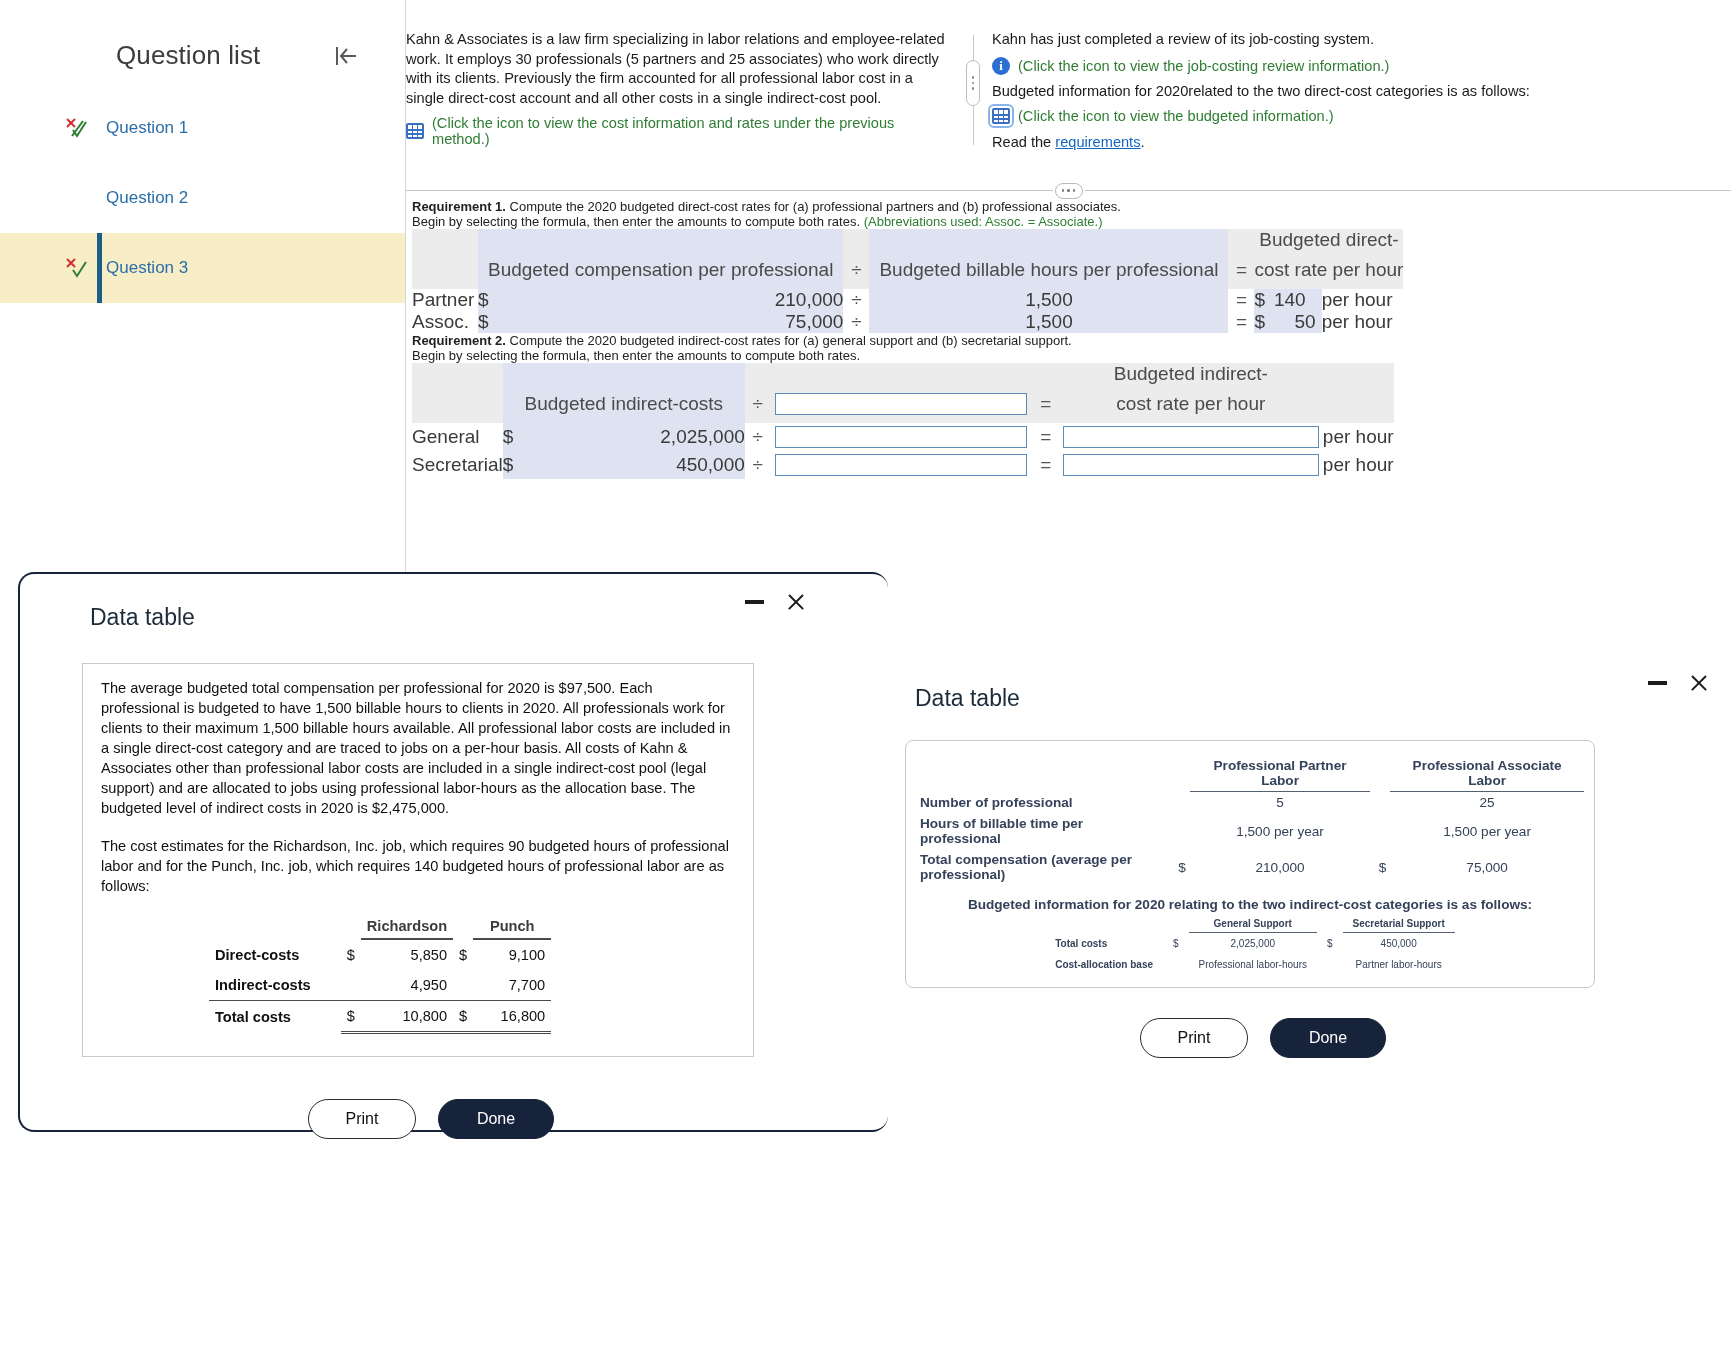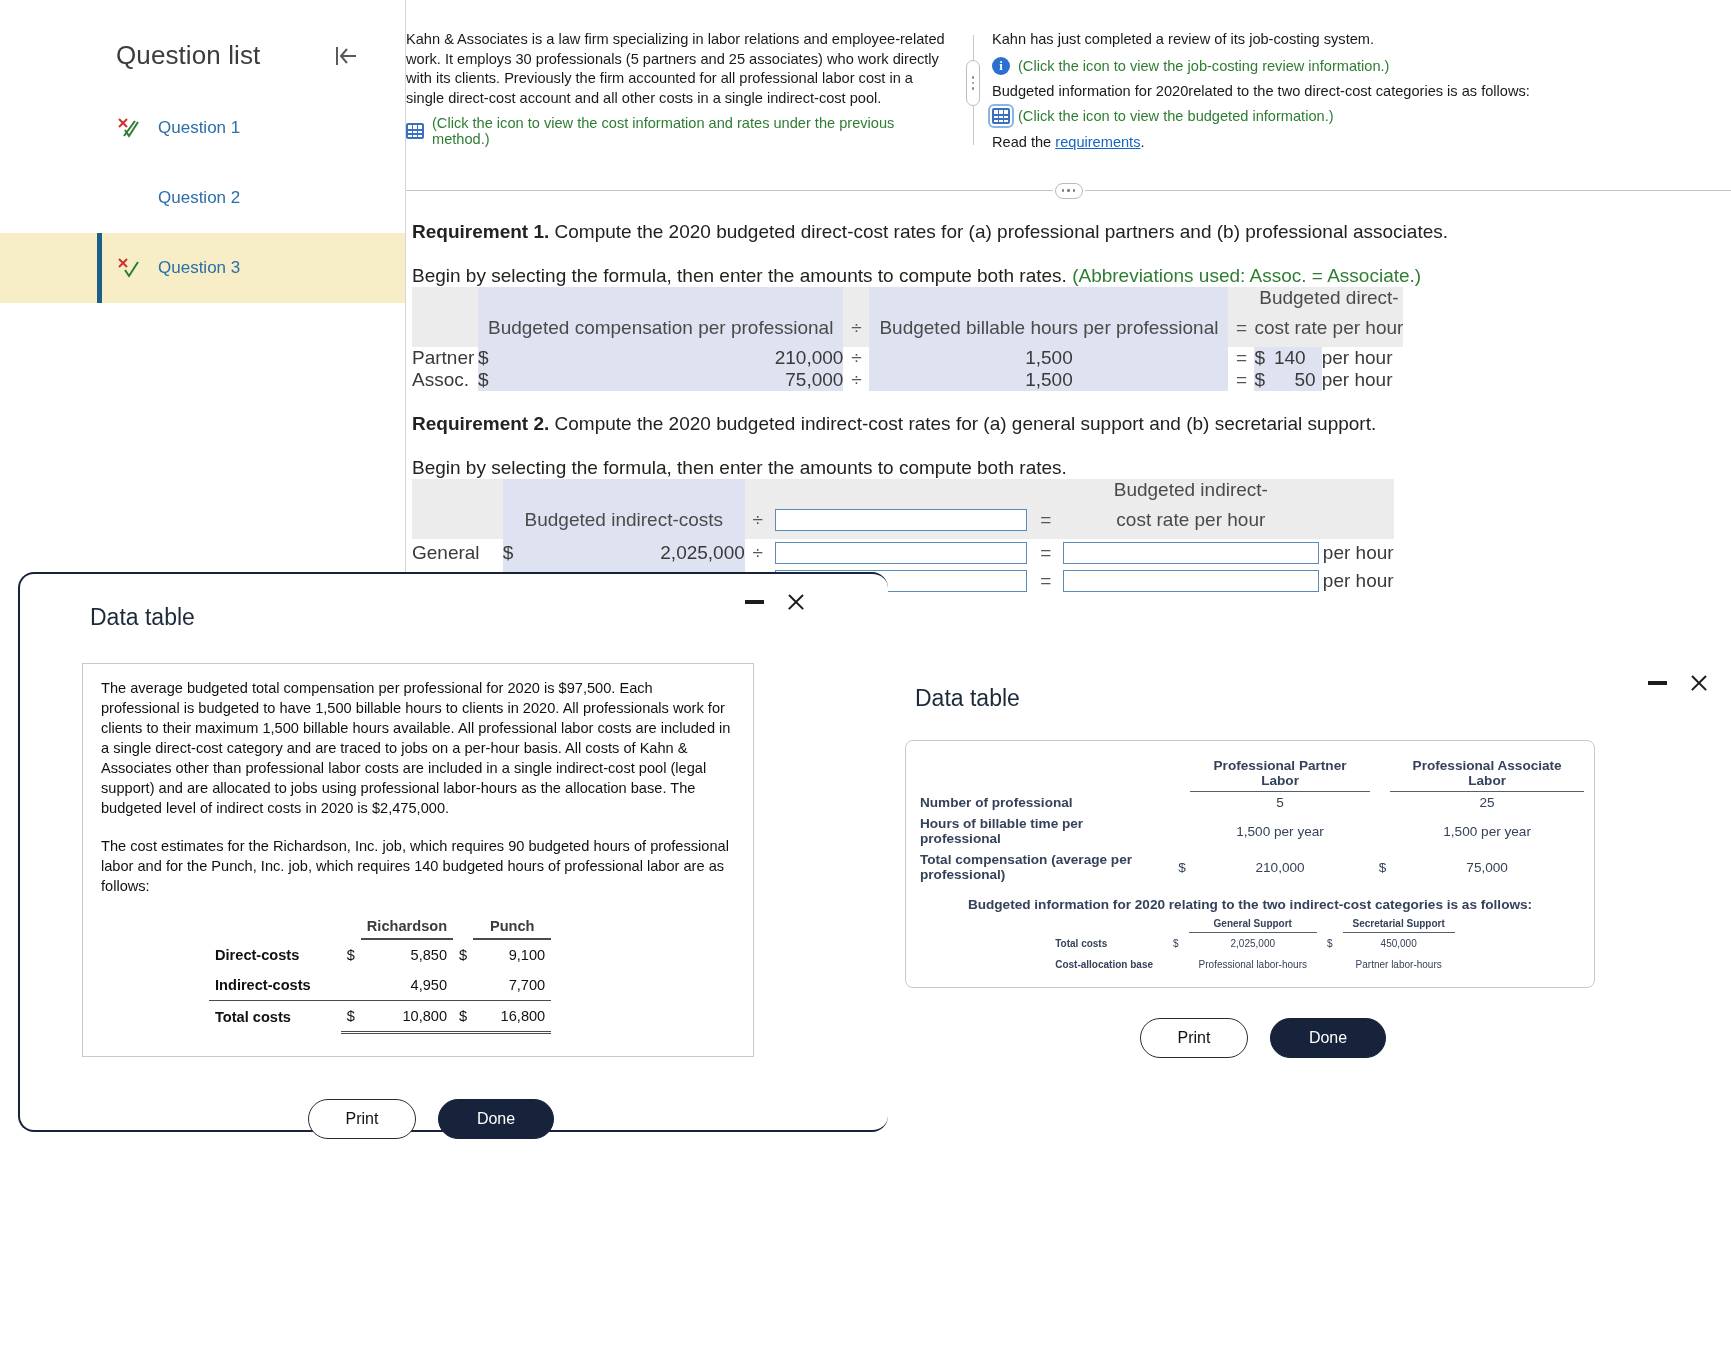--- a/index.html
+++ b/index.html
@@ -20,21 +20,21 @@
   }
   .sidebar-header {
     display: flex; align-items: center; justify-content: space-between;
     padding: 40px 44px 0 116px;
   }
   .sidebar-title { font-size: 26px; color: #3c3c3c; font-weight: normal; letter-spacing: .1px; }
   .collapse-icon { width: 30px; height: 30px; cursor: pointer; }
 
   .q-item {
     display: flex; align-items: center; gap: 18px;
-    height: 70px; padding-left: 116px; position: relative;
+    height: 70px; padding-left: 64px; position: relative;
     font-size: 17px; color: #2b6ea8; cursor: pointer;
   }
   .q-item.active { background: #f7eec8; }
   .q-item.active:before {
     content: ""; position: absolute; left: 97px; top: 0; bottom: 0; width: 5px; background: #1d5f87;
   }
   .q-item .status { width: 24px; height: 24px; flex: none; position: relative; }
   .mark-cross-check svg { display: block; }
   .check-circle { width: 23px; height: 23px; border-radius: 50%; background: #1c8140; position: relative; }
   .check-circle:after {
@@ -77,21 +77,21 @@
 
   .hr-row { display: flex; align-items: center; margin: 30px 0 0 0; }
   .hr-line { height: 1px; background: #c6c6c6; flex: 1; }
   .hr-dots {
     width: 28px; height: 16px; border: 1px solid #b9b9b9; border-radius: 9px; background: #fff;
     display: flex; align-items: center; justify-content: center; gap: 3px; margin: 0 2px;
   }
   .hr-dots i { width: 2.5px; height: 2.5px; border-radius: 50%; background: #7d7d7d; }
 
   .req-block { padding-left: 6px; }
-  .req-line { font-size: 19px; margin-top: 22px; }
+  .req-line { font-size: 13px; }
   .req-line b { font-weight: bold; }
 
   
   table.ftable { border-collapse: collapse; margin-top: 0; font-size: 19px; color: #3a3a3a; }
   table.ftable td { padding: 0; }
   .hdr-band { background: #ececec; }
   .cell-blue { background: #dfe3f1; }
   .hdr-txt { text-align: center; padding: 8px 10px; color: #4a4a4a; white-space: nowrap; }
   .hdr-txt2 { text-align: center; color: #4a4a4a; padding: 2px 10px; white-space: nowrap; }
   .op { text-align: center; width: 26px; color: #555; }

